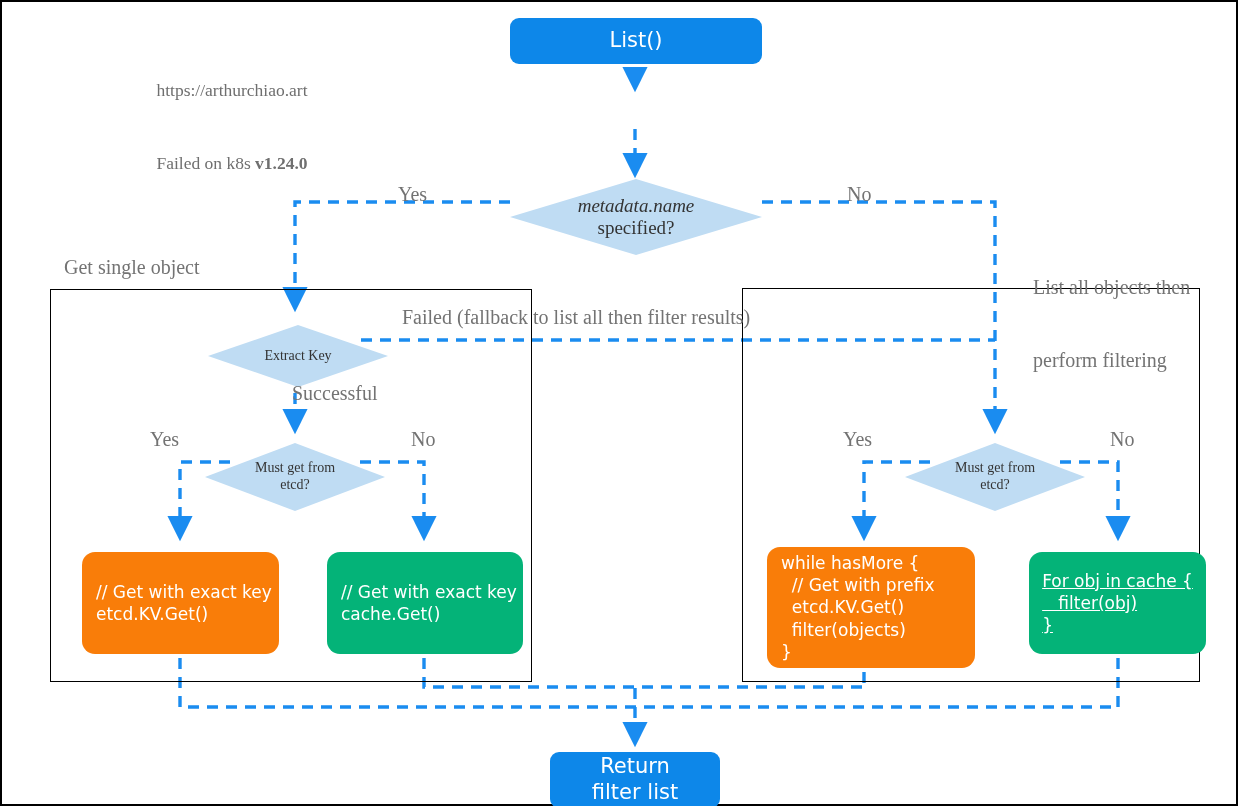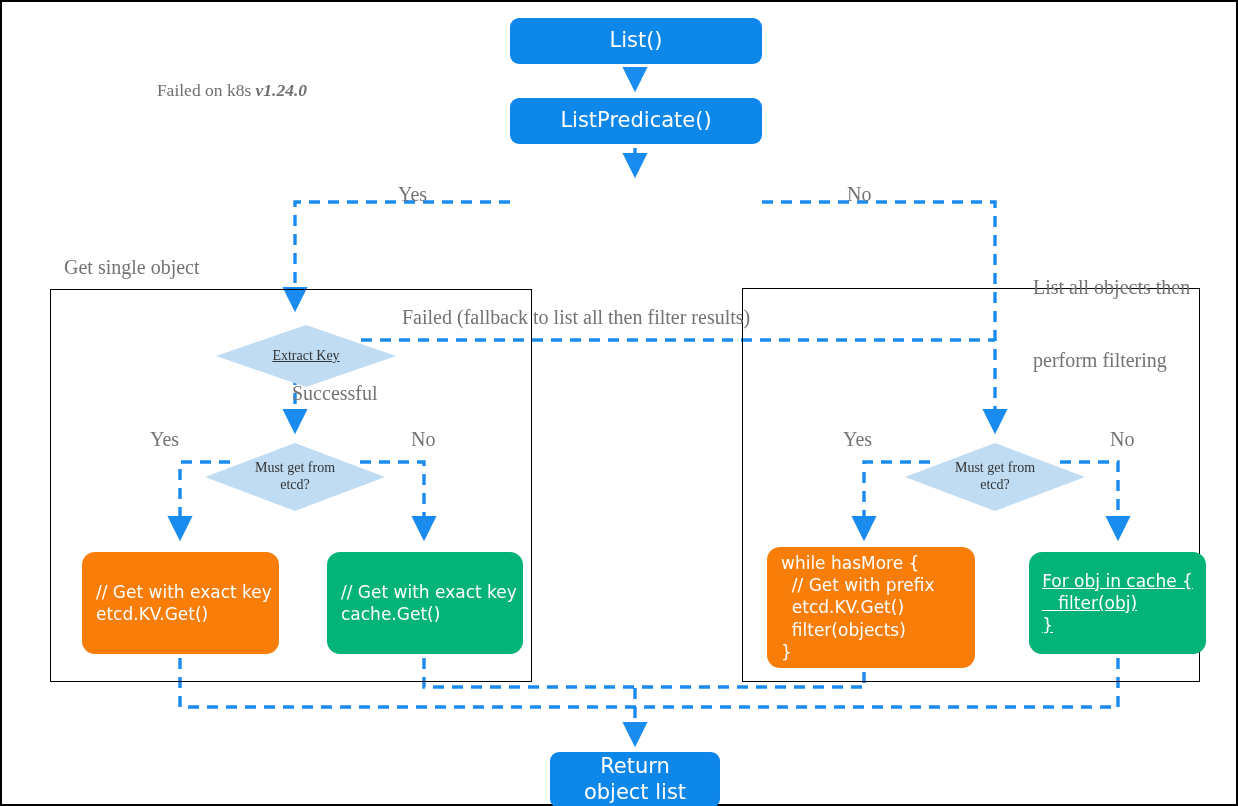--- a/index.html
+++ b/index.html
@@ -98,21 +98,21 @@
   .label.note { font-size: 20px; }
   .credit {
     position: absolute;
     font-family: "Liberation Serif", serif;
     color: #6f6f6f;
     font-size: 17.5px;
     line-height: 1.38;
     text-align: center;
     white-space: pre;
   }
-  .credit .ver { font-style: italic; font-weight: bold; text-align: right; }
+  .credit .ver { font-weight: bold; text-align: right; }
 </style>
 </head>
 <body>
 
 <div id="canvas">
 
   <svg id="wires" viewBox="0 0 1238 806">
     <defs>
       <marker id="ah" markerWidth="9" markerHeight="9" refX="3.2" refY="4.5" orient="auto" markerUnits="strokeWidth">
         <path d="M0,0.8 L7.4,4.5 L0,8.2 z" fill="#1a8cf0"></path>
@@ -146,41 +146,47 @@
 
       <path d="M862,651 L862,685"></path>
 
       <path d="M1116,637 L1116,705"></path>
 
       <path d="M633,686 L633,731" marker-end="url(#ah)"></path>
     </g>
   </svg>
 
   <div class="credit" style="left:110px; top:28px; width:240px;">
+    <div>https://arthurchiao.art</div>
     <div><span>Failed on k8s </span><span class="ver">v1.24.0</span></div>
   </div>
 
   <div class="node proc" style="left:508px; top:1px; width:252px; height:46px;">List()</div>
 
-  <div class="node proc" style="left:508px; top:81px; width:252px; height:46px;">ListPredicate()</div>
-
+
+  <div class="node diamond big" style="left:508px; top:162px; width:252px; height:76px;">
+    <div>
+      <div class="ital">metadata.name</div>
+      <div>specified?</div>
+    </div>
+  </div>
 
   <div class="label edge" style="left:396px; top:180px;">Yes</div>
   <div class="label edge" style="left:845px; top:180px;">No</div>
 
   <div class="node container-box" style="left:48px; top:272px; width:482px; height:393px;"></div>
   <div class="label boxtitle" style="left:62px; top:253px;">Get single object</div>
 
   <div class="node container-box" style="left:740px; top:271px; width:458px; height:394px;"></div>
   <div class="label boxtitle" style="left:1031px; top:224px; text-align:left;font-family:Liberation Serif, serif;">
     <div>List all objects then</div>
     <div>perform filtering</div>
   </div>
 
-  <div class="node diamond small" style="left:214px; top:308px; width:180px; height:62px;text-decoration:underline;">
+  <div class="node diamond small" style="left:206px; top:308px; width:180px; height:62px;">
     <div>Extract Key</div>
   </div>
 
   <div class="label note" style="left:400px; top:303px;">Failed (fallback to list all then filter results)</div>
 
   <div class="label edge" style="left:290px; top:379px;">Successful</div>
 
   <div class="node diamond small" style="left:203px; top:426px; width:180px; height:68px;">
     <div>
       <div>Must get from</div>
@@ -212,16 +218,16 @@
   etcd.KV.Get()
   filter(objects)
 }</div>
 
   <div class="node codebox green center" style="left:1027px; top:535px; width:177px; height:102px;">For obj in cache {
    filter(obj)
 }</div>
 
   <div class="node proc" style="left:548px; top:735px; width:170px; height:56px;">
     <span style="white-space:pre-line;">Return
-object list</span>
+filter list</span>
   </div>
 
 </div>
 
 </body></html>

